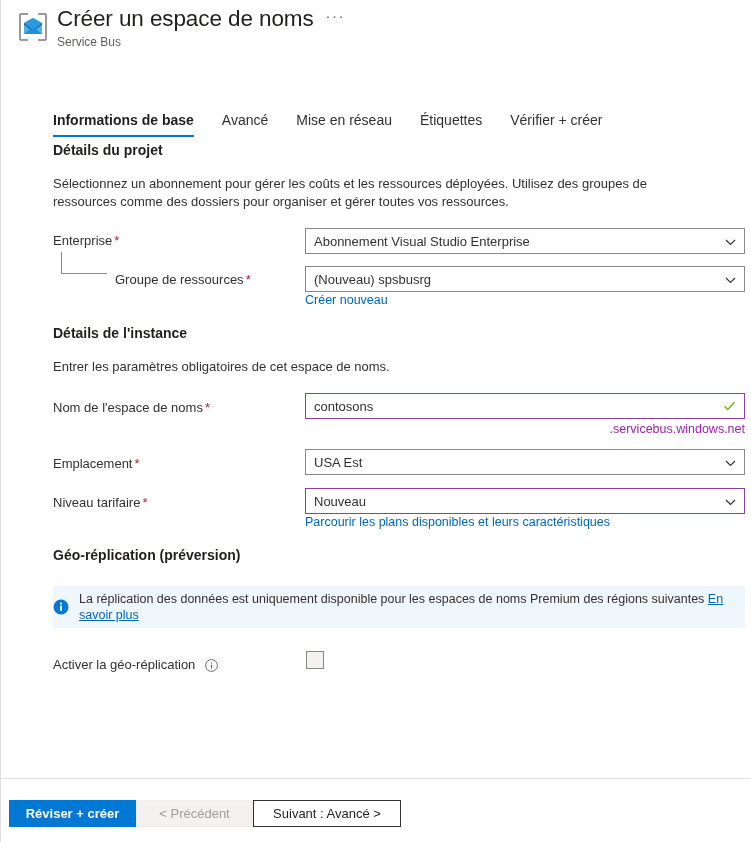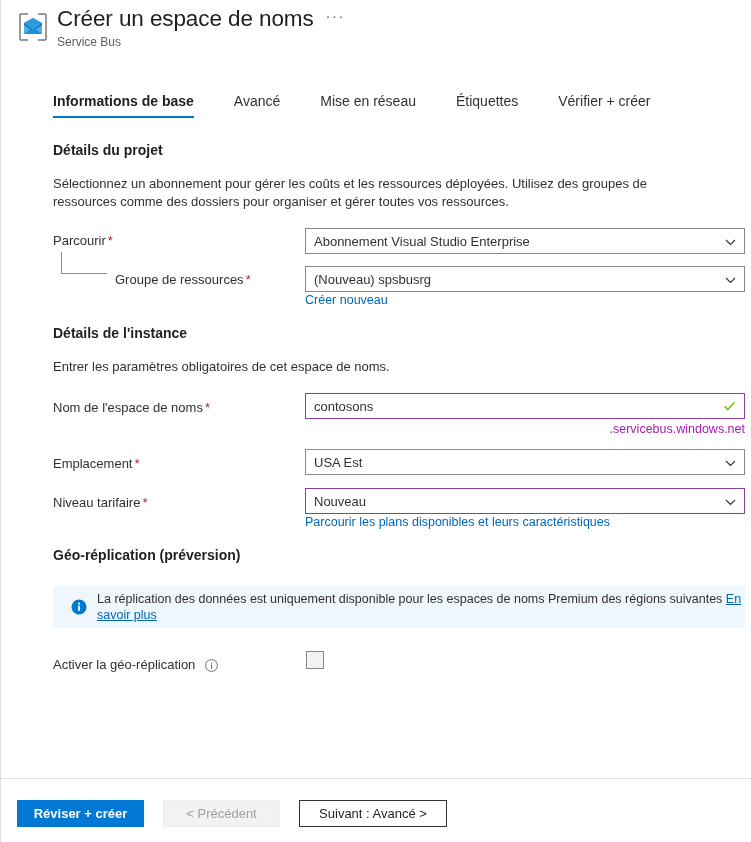--- a/index.html
+++ b/index.html
@@ -38,22 +38,22 @@
     letter-spacing: 1.5px; line-height: 14px; padding-bottom: 7px;
     cursor: pointer;
   }
   .subtitle {
     position: absolute; left: 56px; top: 34px;
     font-size: 12px; color: #605e5c; line-height: 16px;
   }
 
   
   .tabs {
-    position: absolute; left: 52px; top: 91px;
-    display: flex; align-items: flex-start; gap: 12px; text-align: center;
+    position: absolute; left: 52px; top: 110px;
+    display: flex; align-items: flex-start; gap: 0; text-align: center;
   }
   .tab {
     position: relative;
     font-size: 14px; color: #323130;
     padding: 2px 14px 9px 14px;
     cursor: pointer; white-space: nowrap;
   }
   .tab:first-child { padding-left: 0; }
   .tab.active { font-weight: 700; color: #201f1e; }
   .tab.active::after {
@@ -114,21 +114,21 @@
   .suffix {
     position: absolute; right: 7px;
     font-size: 12.5px; color: #a21caf; line-height: 16px;
   }
 
   
   .infobar {
     position: absolute; left: 52px; top: 586px;
     width: 692px; height: 42px;
     background: #eff6fc;
-    display: flex; align-items: center; padding-left: 18px;
+    display: flex; align-items: center; 
   }
   .info-icon { width: 16px; height: 16px; flex: 0 0 16px; }
   .infobar-text {
     margin-left: 10px; font-size: 12.5px; color: #323130; line-height: 16px;
   }
   .infobar-link {
     color: #0067b8; text-decoration: underline; cursor: pointer;
   }
 
   .checkbox {
@@ -141,21 +141,21 @@
     position: absolute; width: 13px; height: 13px; cursor: pointer;
   }
 
   
   .footer-divider {
     position: absolute; left: 0; top: 778px; width: 751px; height: 1px;
     background: #e1dfdd;
   }
   .footer {
     position: absolute; left: 0; top: 800px; width: 751px; height: 42px;
-    display: flex; align-items: flex-start; gap: 19px; padding-left: 16px;
+    display: flex; align-items: flex-start; padding-left: 8px;
   }
   .btn {
     height: 27px; min-width: 110px;
     font-size: 13px; font-family: "Liberation Sans", sans-serif;
     display: inline-flex; align-items: center; justify-content: center;
     padding: 0 14px; cursor: pointer; border: 1px solid transparent;
     background: #ffffff;
   }
   .btn-primary { background: #0078d4; color: #ffffff; font-weight: 700; min-width: 127px; }
   .btn-disabled {
@@ -198,21 +198,21 @@
     <div class="tab">Étiquettes</div>
     <div class="tab">Vérifier + créer</div>
   </div>
 
   <div class="content">
 
     <div class="section-title" style="top:142px">Détails du projet</div>
     <div class="section-desc" style="top:175px">Sélectionnez un abonnement pour gérer les coûts et les ressources déployées. Utilisez des groupes de ressources comme des dossiers pour organiser et gérer toutes vos ressources.</div>
 
     <div class="field-label" style="left:52px; top:232px">
-      <span>Parcourir</span><span class="req">*</span>
+      <span>Enterprise</span><span class="req">*</span>
     </div>
     <div class="ctl" style="top:228px">
       <span>Abonnement Visual Studio Enterprise</span>
       <span class="chevron">
         <svg width="11" height="11" viewBox="0 0 11 11">
             <path d="M1 3.5 L5.5 8 L10 3.5" stroke="#323130" stroke-width="1.1" fill="none"></path>
           </svg>
       </span>
     </div>
 

